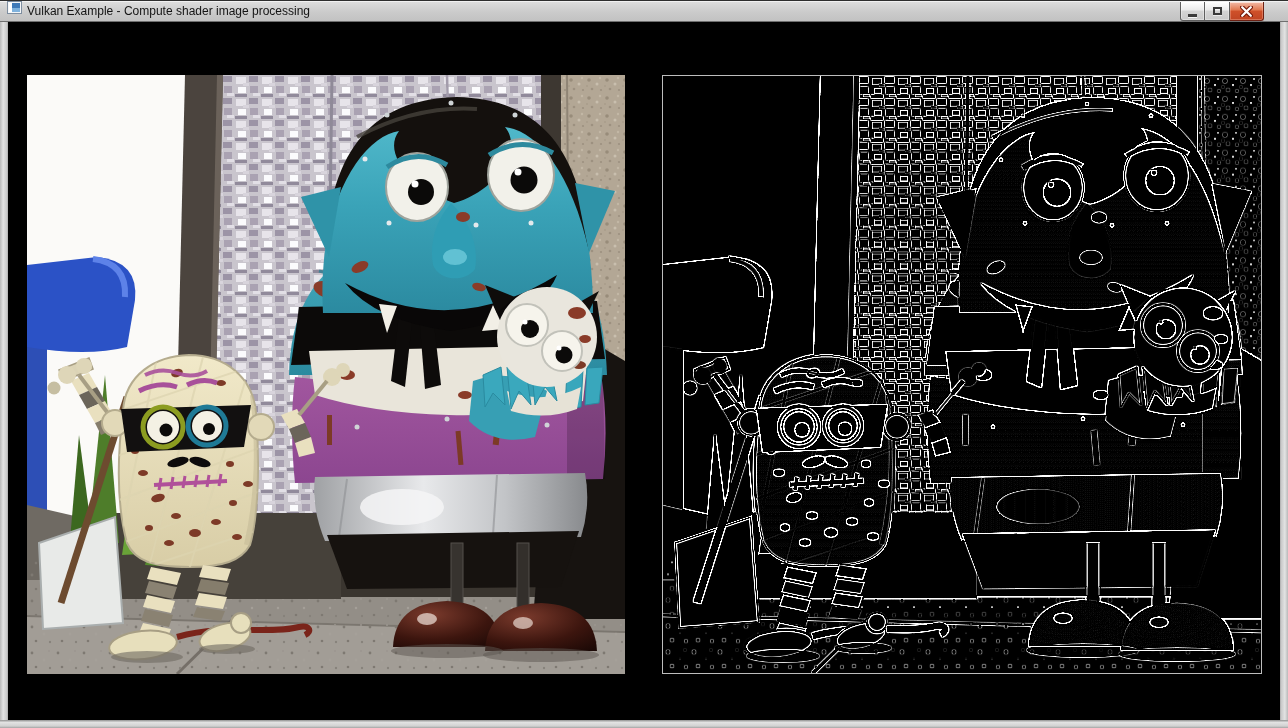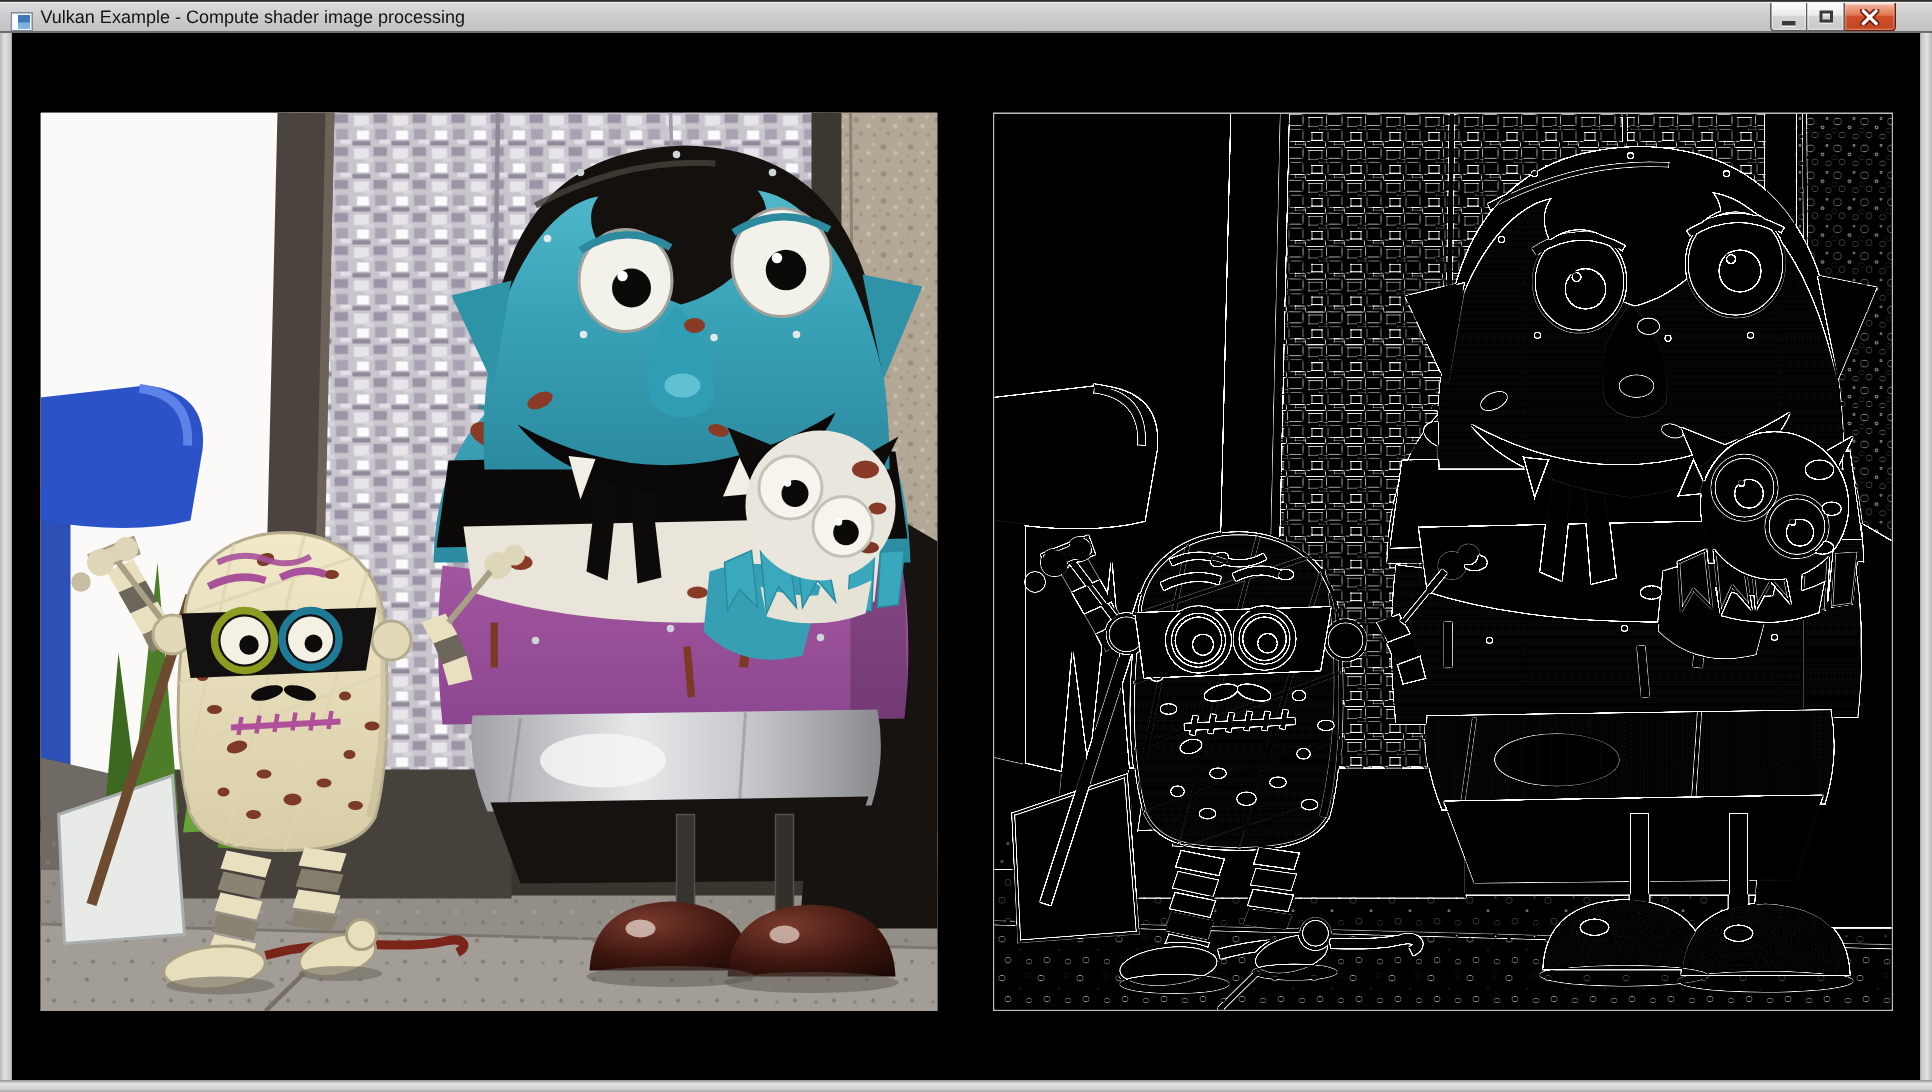--- a/index.html
+++ b/index.html
@@ -8,21 +8,21 @@
     background:#101010;font-family:"Liberation Sans",sans-serif;
     -webkit-font-smoothing:antialiased;
   }
   .window{position:absolute;inset:0;}
   
   .titlebar{
     position:absolute;top:0;left:0;right:0;height:22px;box-sizing:border-box;
     background:linear-gradient(#dedede,#cbcbcb 55%,#c2c2c2);
     border-top:1px solid #2e2e2e;border-bottom:1px solid #6f6f6f;
     box-shadow:inset 0 1px 0 #f1f1f1;
-    display:flex;align-items:flex-end;
+    display:flex;align-items:flex-start;
   }
   .app-icon{width:15px;height:13px;margin:0 5px 0 7px;flex:0 0 auto;display:block;}
   .win-title{font-size:12px;color:#141414;line-height:20px;white-space:nowrap;}
   .win-btns{position:absolute;top:1px;right:24px;display:flex;height:19px;}
   .wbtn{
     box-sizing:border-box;height:19px;border:1px solid #5f5f5f;border-top:none;
     display:flex;justify-content:center;
     background:linear-gradient(#ffffff,#eaeaea 45%,#d4d4d4 50%,#c9c9c9);
     box-shadow:inset 0 1px 0 rgba(255,255,255,.75), inset 0 0 0 1px rgba(255,255,255,.35);
     padding:0;cursor:default;

